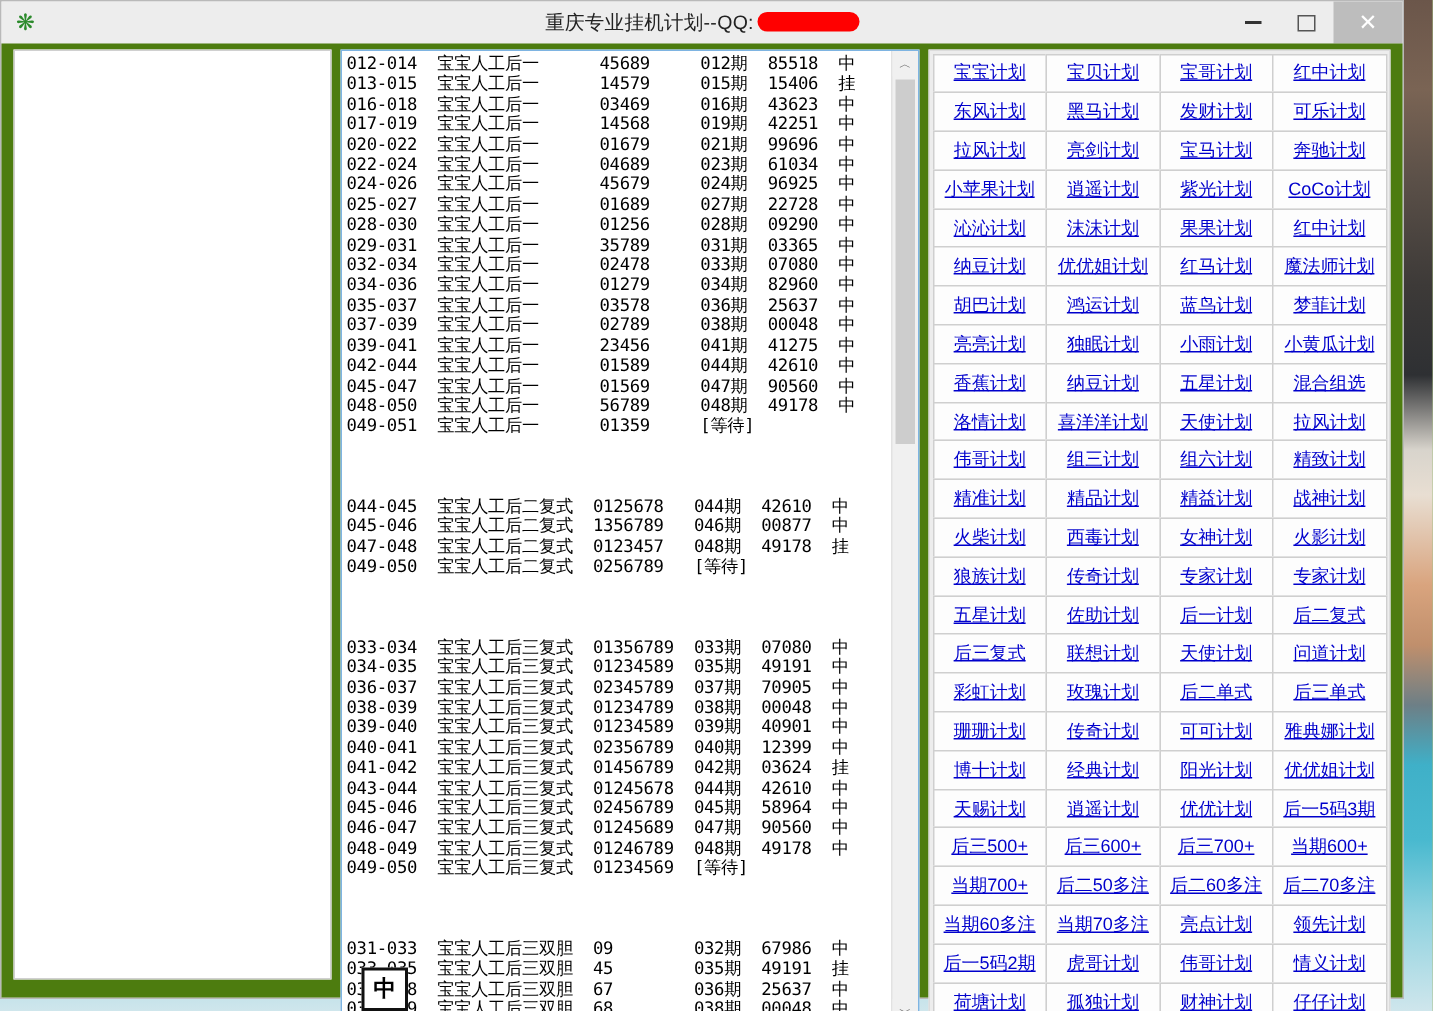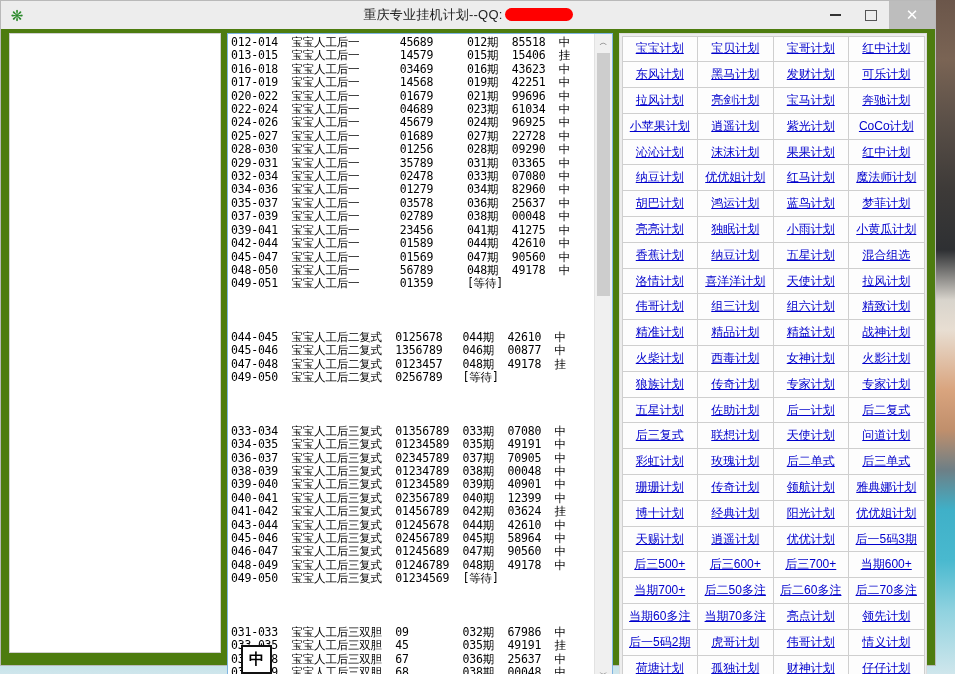--- a/index.html
+++ b/index.html
@@ -363,21 +363,21 @@
           <div class="plan-btn">后三复式</div>
           <div class="plan-btn">联想计划</div>
           <div class="plan-btn">天使计划</div>
           <div class="plan-btn">问道计划</div>
           <div class="plan-btn">彩虹计划</div>
           <div class="plan-btn">玫瑰计划</div>
           <div class="plan-btn">后二单式</div>
           <div class="plan-btn">后三单式</div>
           <div class="plan-btn">珊珊计划</div>
           <div class="plan-btn">传奇计划</div>
-          <div class="plan-btn">领航计划</div>
+          <div class="plan-btn">可可计划</div>
           <div class="plan-btn">雅典娜计划</div>
           <div class="plan-btn">博十计划</div>
           <div class="plan-btn">经典计划</div>
           <div class="plan-btn">阳光计划</div>
           <div class="plan-btn">优优姐计划</div>
           <div class="plan-btn">天赐计划</div>
           <div class="plan-btn">逍遥计划</div>
           <div class="plan-btn">优优计划</div>
           <div class="plan-btn">后一5码3期</div>
           <div class="plan-btn">后三500+</div>

